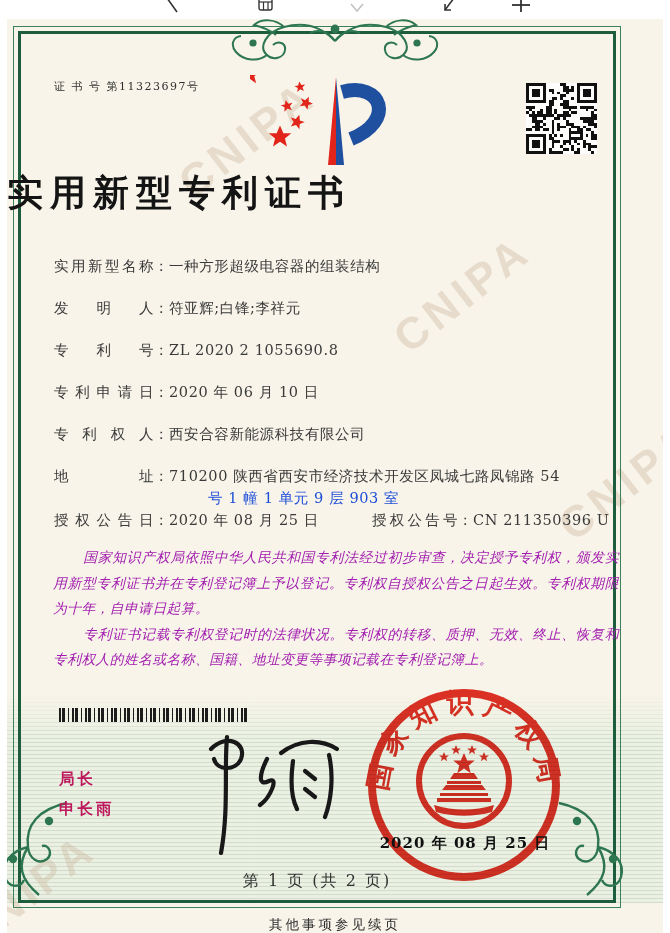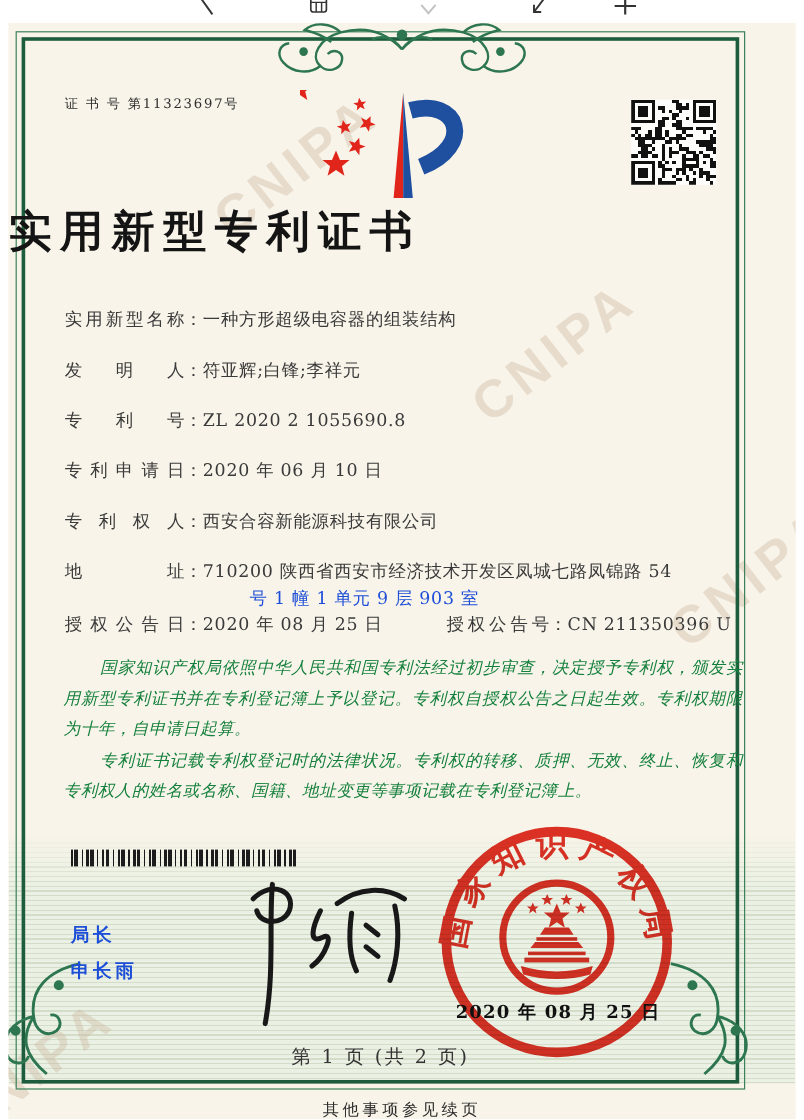--- a/index.html
+++ b/index.html
@@ -36,28 +36,28 @@
   
   .row{position:absolute;left:47px;font-size:14.5px;color:#3a3a3a;white-space:nowrap;letter-spacing:.4px;}
   .flabel{display:inline-block;width:100px;text-align:justify;text-align-last:justify;vertical-align:bottom;}
   .colon{display:inline-block;width:15px;}
   .fvalue{letter-spacing:.6px;}
   .addr2{position:absolute;left:162px;top:470px;font-size:14.5px;color:#1d4ed8;letter-spacing:.6px;margin-left:39px;}
   .pair2{position:absolute;left:318px;top:0;}
   .pair2 .flabel{width:86px;}
   
   .paras{position:absolute;left:46px;top:526px;width:566px;font-size:13.8px;line-height:25.5px;
-         font-style:italic;color:#15803d;letter-spacing:.4px;text-align:justify;}
+         font-style:italic;color:#a21caf;letter-spacing:.4px;text-align:justify;}
   .paras p{margin:0;text-indent:2.2em;}
   
   .barcode{position:absolute;left:52px;top:689px;width:188px;height:14px;
            background:repeating-linear-gradient(90deg,#1c1c1c 0 2px,transparent 2px 3px,
                       #1c1c1c 3px 6px,transparent 6px 9px,#1c1c1c 9px 10px,transparent 10px 13px);}
   .signer{position:absolute;left:52px;font-family:"Liberation Sans",sans-serif;
-          font-weight:700;font-size:15.5px;letter-spacing:3px;color:#1d4ed8;}
+          font-weight:700;font-size:15.5px;letter-spacing:3px;color:#be185d;}
   .signature{position:absolute;left:190px;top:698px;}
   .seal{position:absolute;left:352px;top:664px;mix-blend-mode:multiply;opacity:.93;}
   .seal-date{position:absolute;left:360px;top:815px;width:196px;text-align:center;
              font-size:15px;font-weight:700;letter-spacing:1px;color:#101010;}
   .pagenum{position:absolute;left:0;top:852px;width:620px;text-align:center;
            font-size:16px;letter-spacing:2px;color:#333;}
   .contnote{position:absolute;left:0;top:897px;width:656px;text-align:center;
             font-size:13.5px;letter-spacing:3px;color:#2d2d2d;}
 </style>
 </head>

